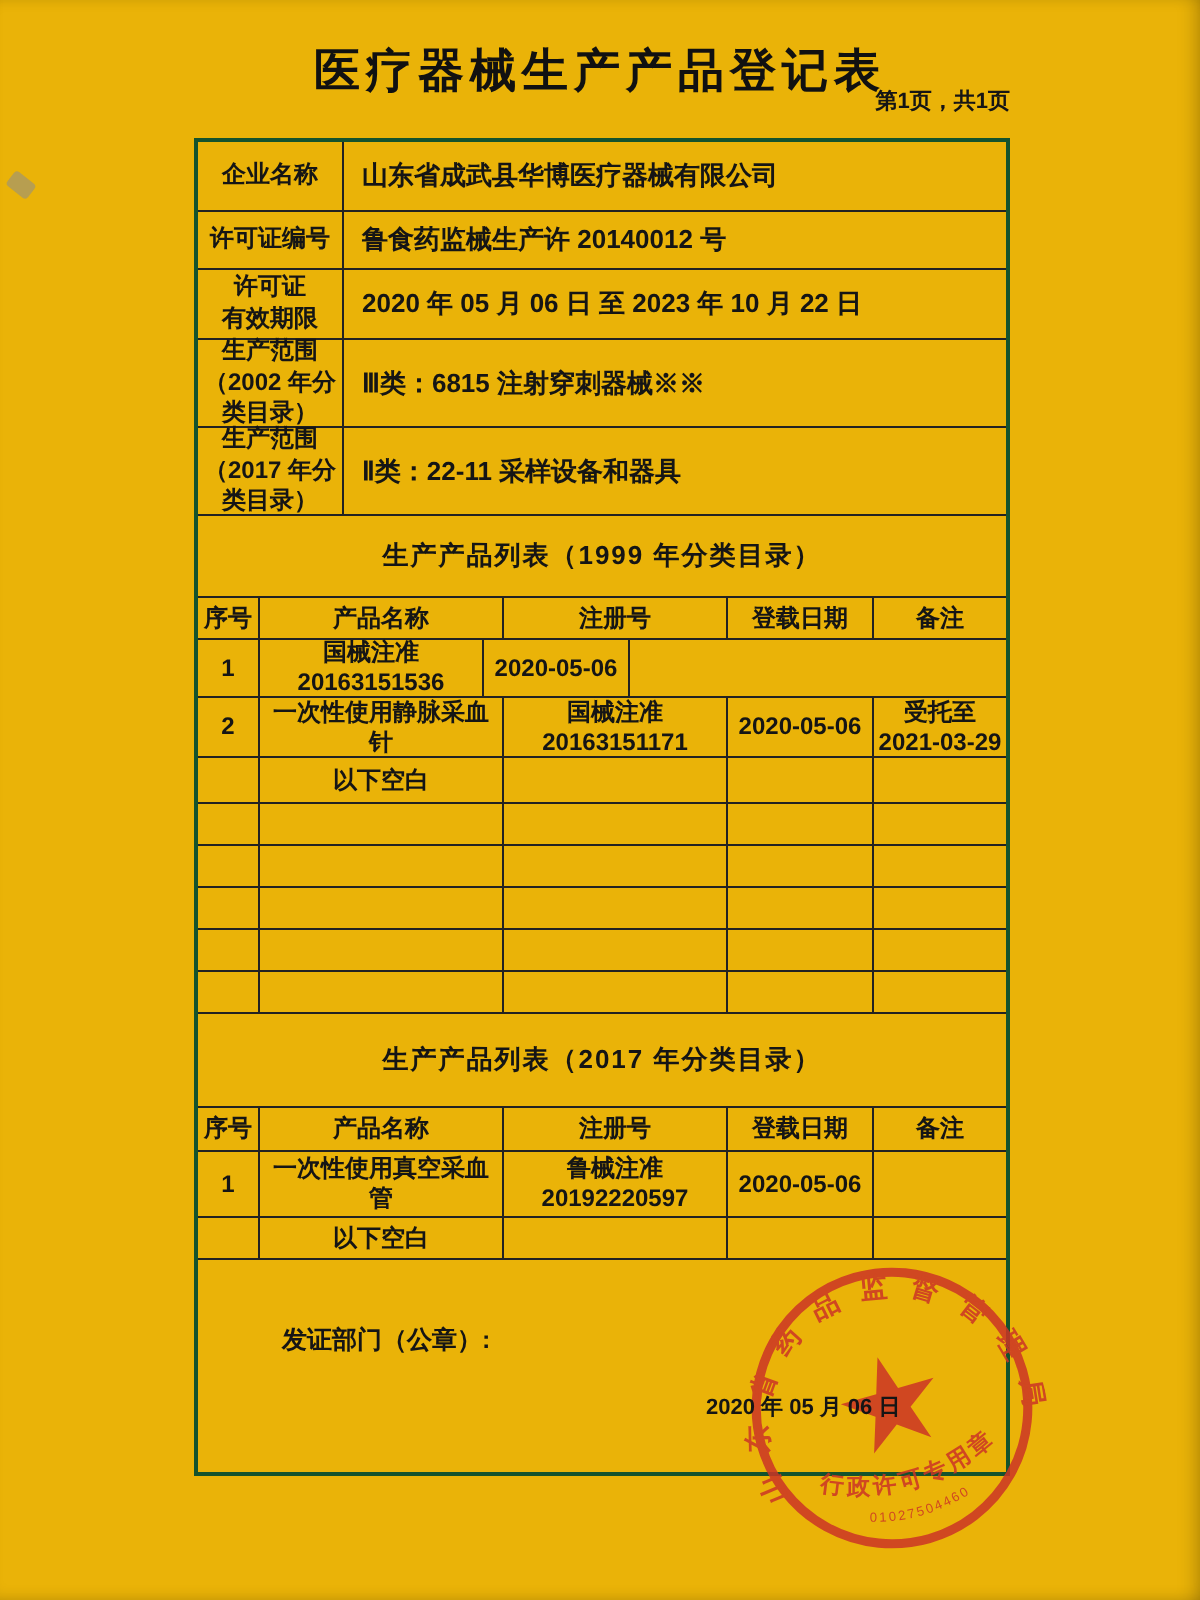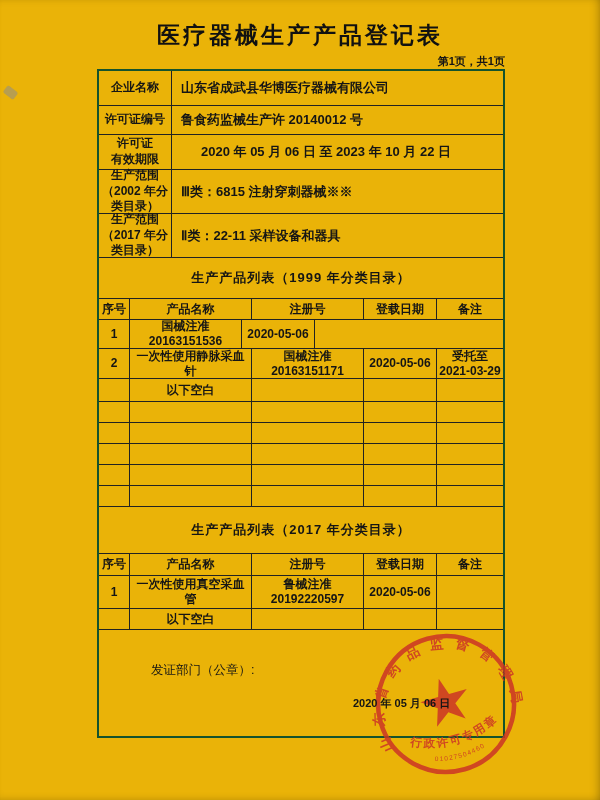--- a/index.html
+++ b/index.html
@@ -9,21 +9,21 @@
     box-shadow: inset -8px 0 10px -7px rgba(0,0,0,.28), inset 0 -6px 8px -6px rgba(0,0,0,.18), inset 0 6px 8px -7px rgba(0,0,0,.12);
     font-family:"Liberation Sans", sans-serif;
     color:#151515; overflow:hidden;
   }
   .doc-title {
     position:absolute; top:20px; left:0; width:100%;
     text-align:center; font-size:23px; font-weight:700; letter-spacing:3px;
     font-family:"Liberation Serif", serif; color:#111;
   }
   .page-info {
-    position:absolute; top:54px; left:97px; width:408px;
+    position:absolute; top:43px; left:97px; width:408px;
     text-align:right; font-size:11px; font-weight:700;
   }
   .main-table {
     position:absolute; left:97px; top:69px; width:408px;
     border:2px solid #14532d; box-sizing:border-box; background:transparent;
   }
   .row { display:flex; border-bottom:1.5px solid #222; box-sizing:border-box; }
   .row:last-child { border-bottom:none; }
   .label-cell {
     width:73px; flex:0 0 73px; border-right:1.5px solid #222; box-sizing:border-box;
@@ -43,21 +43,21 @@
     display:flex; align-items:center; justify-content:center; text-align:center;
     font-size:12px; font-weight:700; white-space:pre-line; line-height:1.25; padding:1px 2px;
   }
   .pcell:last-child { border-right:none; }
   .c1 { flex:0 0 31px; }
   .c2 { flex:0 0 122px; }
   .c3 { flex:0 0 112px; }
   .c4 { flex:0 0 73px; }
   .c5 { flex:1; }
   .footer-cell { position:relative; width:100%; }
-  .issue-label { position:absolute; left:52px; top:32px; font-size:12.5px; font-weight:400; }
+  .issue-label { position:absolute; left:42px; top:32px; font-size:12.5px; font-weight:700; }
   .stamp-date { position:absolute; left:254px; top:66px; font-size:11px; font-weight:700; z-index:5; white-space:nowrap; }
   .seal {
     position:absolute; left:370px; top:628px; width:152px; height:152px;
     z-index:4; transform:rotate(-16deg); opacity:.85; pointer-events:none;
   }
   .artifact-topleft {
     position:absolute; left:4px; top:88px; width:13px; height:9px;
     background:#8d8d8d; opacity:.55; transform:rotate(38deg); border-radius:2px;
   }
 </style>
@@ -74,21 +74,21 @@
   <div class="main-table">
 
     <div class="row" style="height:35px;">
       <div class="label-cell">企业名称</div>
       <div class="value-cell">山东省成武县华博医疗器械有限公司</div>
     </div>
     <div class="row" style="height:29px;">
       <div class="label-cell">许可证编号</div>
       <div class="value-cell">鲁食药监械生产许 20140012 号</div>
     </div>
-    <div class="row" style="height:35px;gap:20px;">
+    <div class="row" style="height:35px;">
       <div class="label-cell">许可证
 有效期限</div>
       <div class="value-cell">2020 年 05 月 06 日  至 2023 年 10 月 22 日</div>
     </div>
     <div class="row" style="height:44px;">
       <div class="label-cell">生产范围
 （2002 年分
 类目录）</div>
       <div class="value-cell">Ⅲ类：6815 注射穿刺器械※※</div>
     </div>

